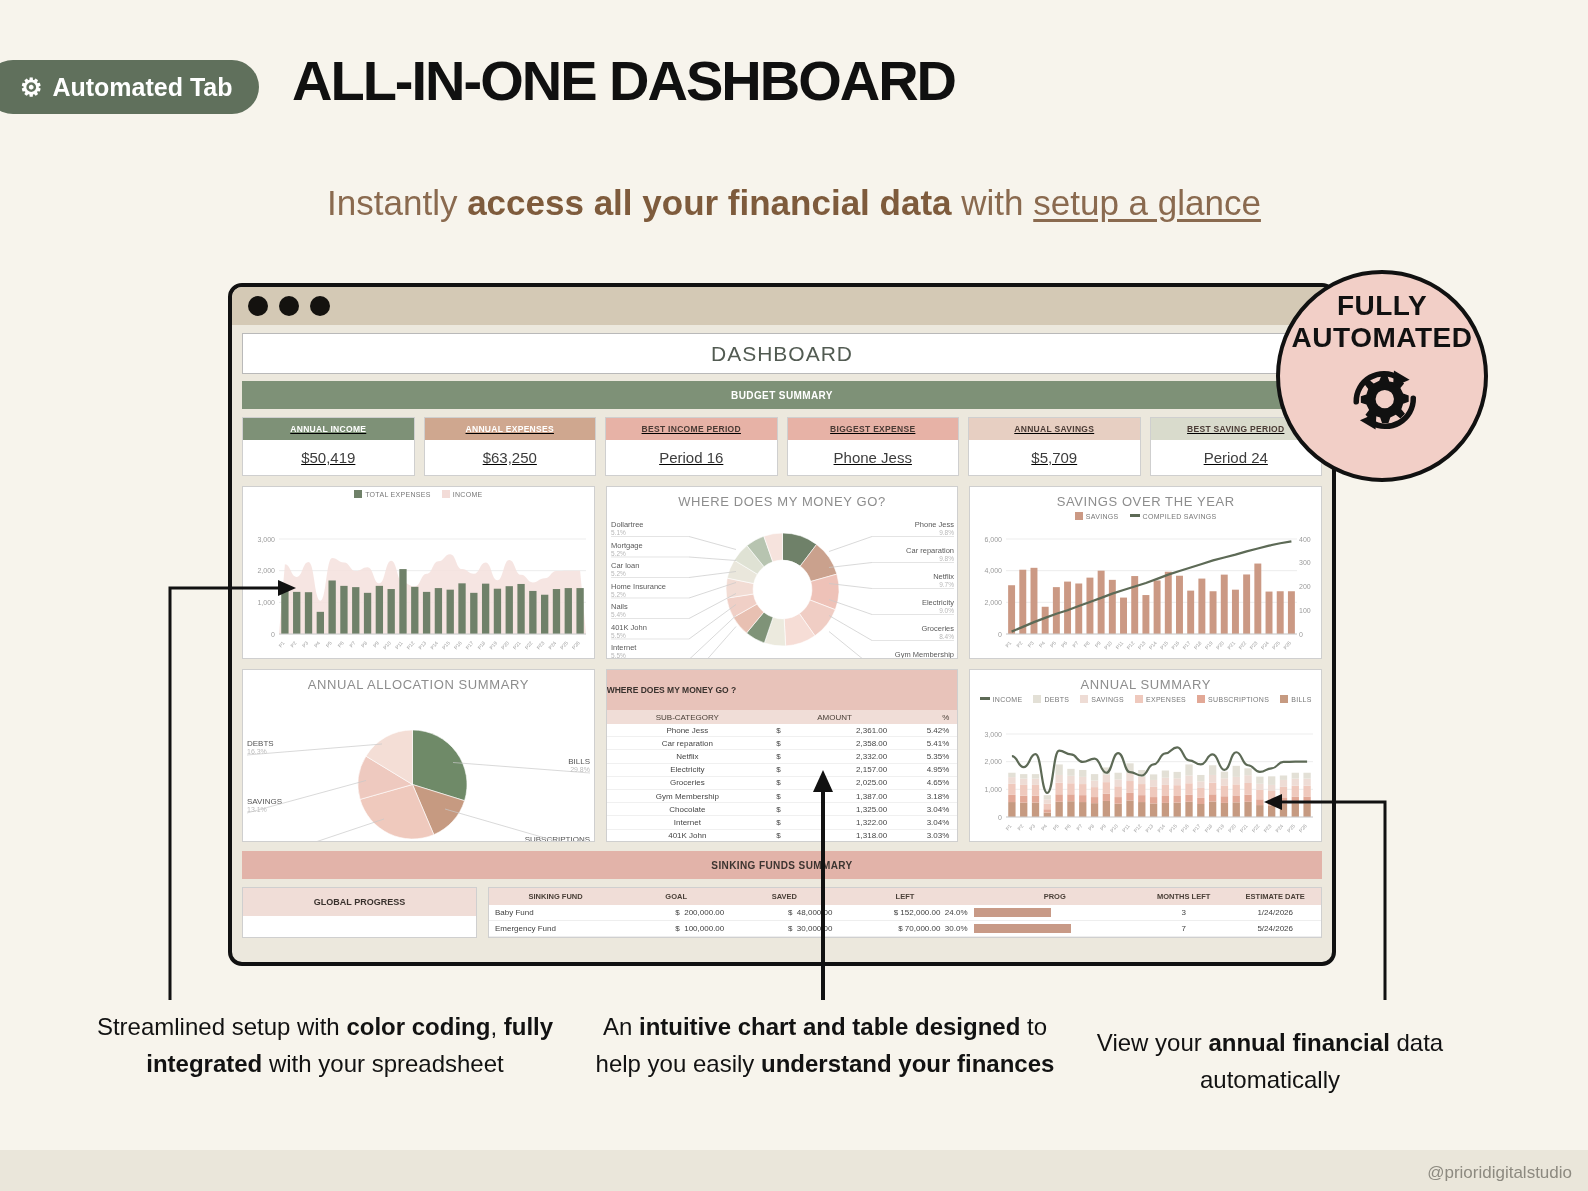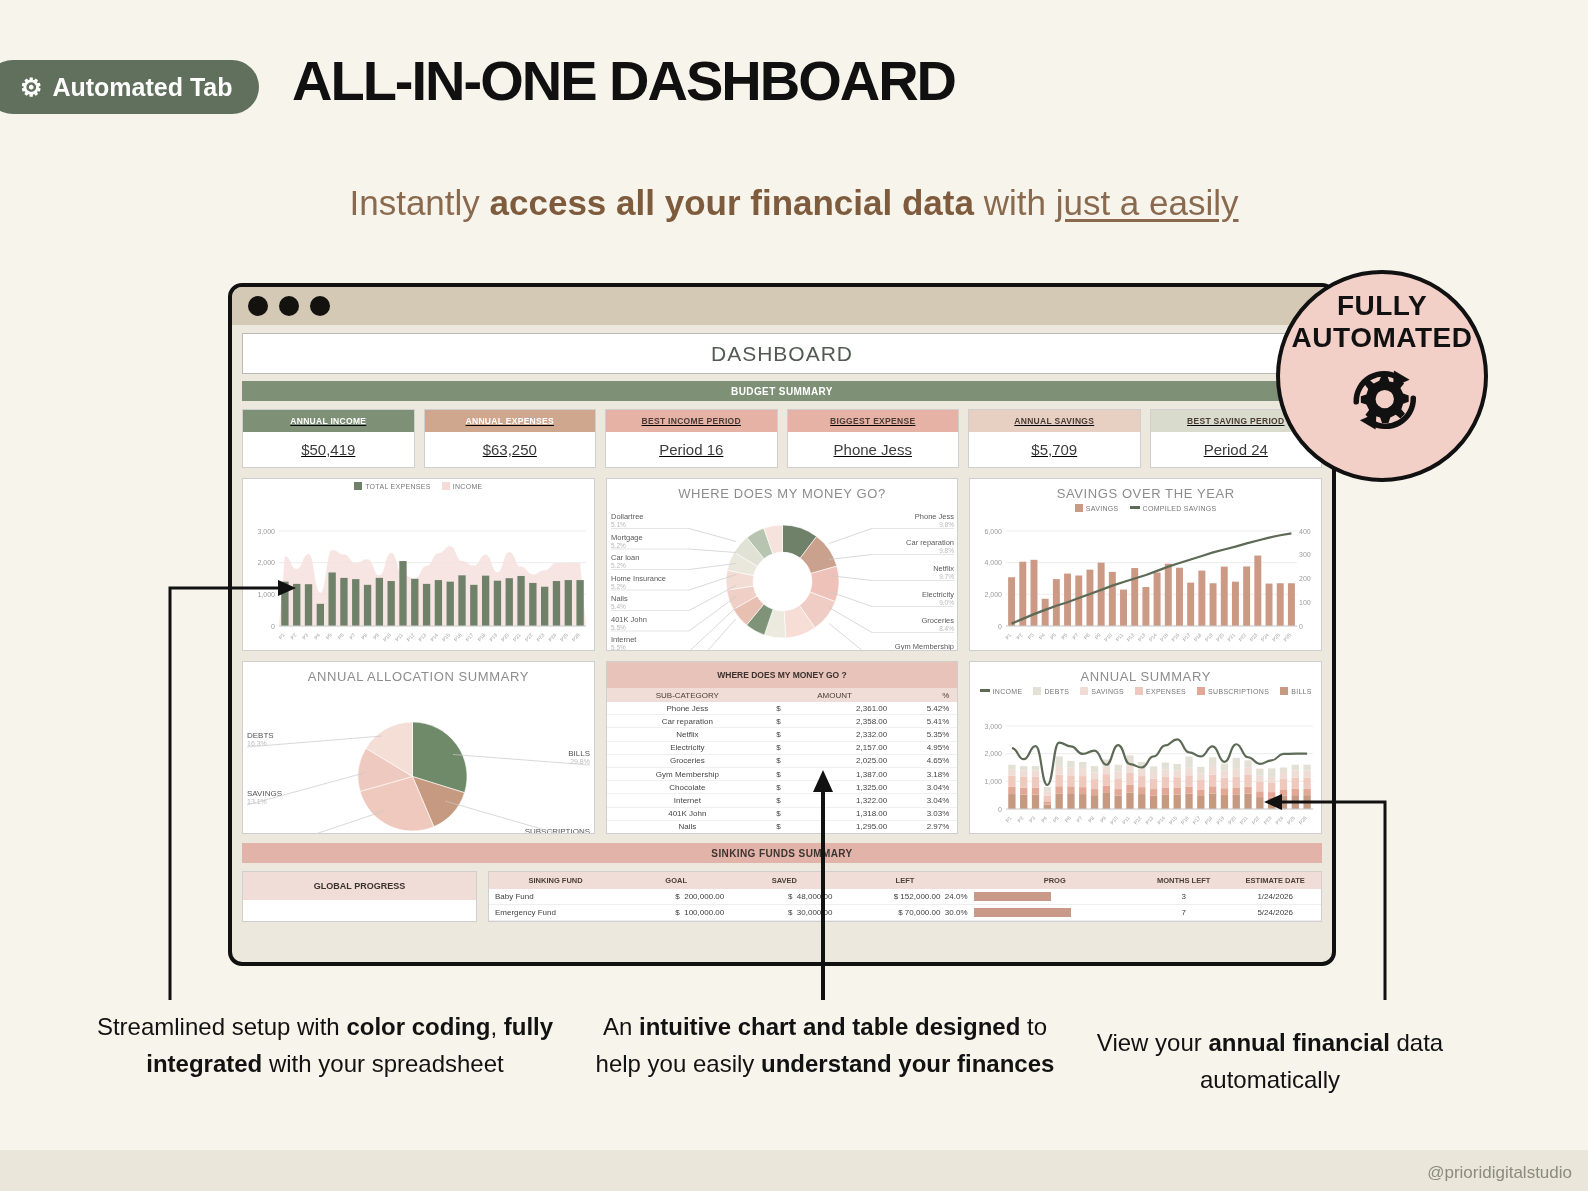--- a/index.html
+++ b/index.html
@@ -49,21 +49,21 @@
   .dot{ width:20px; height:20px; border-radius:50%; background:#14120f; }
 
   .sheet{ padding:8px 10px 0 10px; }
 
   .dash-title{
     background:#fff; border:1px solid #b9b9b9;
     height:41px; display:flex; align-items:center; justify-content:center;
     font-size:21px; color:#525b52; letter-spacing:1px;
   }
   .section-bar{
-    margin-top:7px; height:20px; background:#7e9177;
+    margin-top:7px; height:28px; background:#7e9177;
     display:flex; align-items:center; justify-content:center;
     color:#fff; font-size:10px; font-weight:bold; letter-spacing:.4px;text-align:center;
   }
   .section-bar.pink{ background:#e2b3a9; color:#3c3430; }
 
   
   .kpi-row{ display:flex; gap:9px; margin-top:8px; }
   .kpi{ flex:1; background:#fff; border:1px solid #cfcfcf;text-decoration:underline; }
   .kpi-h{
     height:22px; display:flex; align-items:center; justify-content:center;
@@ -94,21 +94,21 @@
   .legend span.ln{ width:10px; height:2.5px; display:inline-block; margin-right:3px; vertical-align:2px;}
 
   .plot{ position:absolute; left:0; right:0; bottom:0; top:46px; }
 
   svg{ display:block; }
 
   
   .tbl-card{
     background:#fff; border:1px solid #cfcfcf; height:173px; overflow:hidden;
   }
-  .tbl-h1{ background:#e8c3ba; text-align:center; font-size:8.5px; font-weight:bold; padding:8px 0; color:#3a322e;}
+  .tbl-h1{ background:#e8c3ba; text-align:left; font-size:8.5px; font-weight:bold; padding:15px 0; color:#3a322e;}
   table.money{ width:100%; border-collapse:collapse; font-size:8px; color:#464646;}
   table.money th{ background:#f0ddd7; font-weight:normal; padding:2.5px 0; font-size:8px; color:#4a4038;}
   table.money td{ padding:1.6px 0; border-bottom:1px solid #f0f0f0; }
   .c-sub{ width:46%; text-align:center; }
   .c-cur{ width:6%; text-align:center; }
   .c-amt{ width:32%; text-align:right; padding-right:14px !important; }
   .c-pct{ width:16%; text-align:right; padding-right:8px !important; }
 
   
   .sf{ margin-top:9px; }
@@ -149,21 +149,21 @@
 <body>
 
 <div class="badge-tab">
   <span class="gear">⚙</span>
   <span>Automated Tab</span>
 </div>
 
 <div class="main-title">ALL-IN-ONE DASHBOARD</div>
 
 <div class="subtitle">
-  <span>Instantly </span><b>access all your financial data</b><span> with </span><u>just a easily</u>
+  <span>Instantly </span><b>access all your financial data</b><span> with </span><u>setup a glance</u>
 </div>
 
 <div class="window">
   <div class="titlebar">
     <span class="dot"></span>
     <span class="dot"></span>
     <span class="dot"></span>
   </div>
 
   <div class="sheet">

